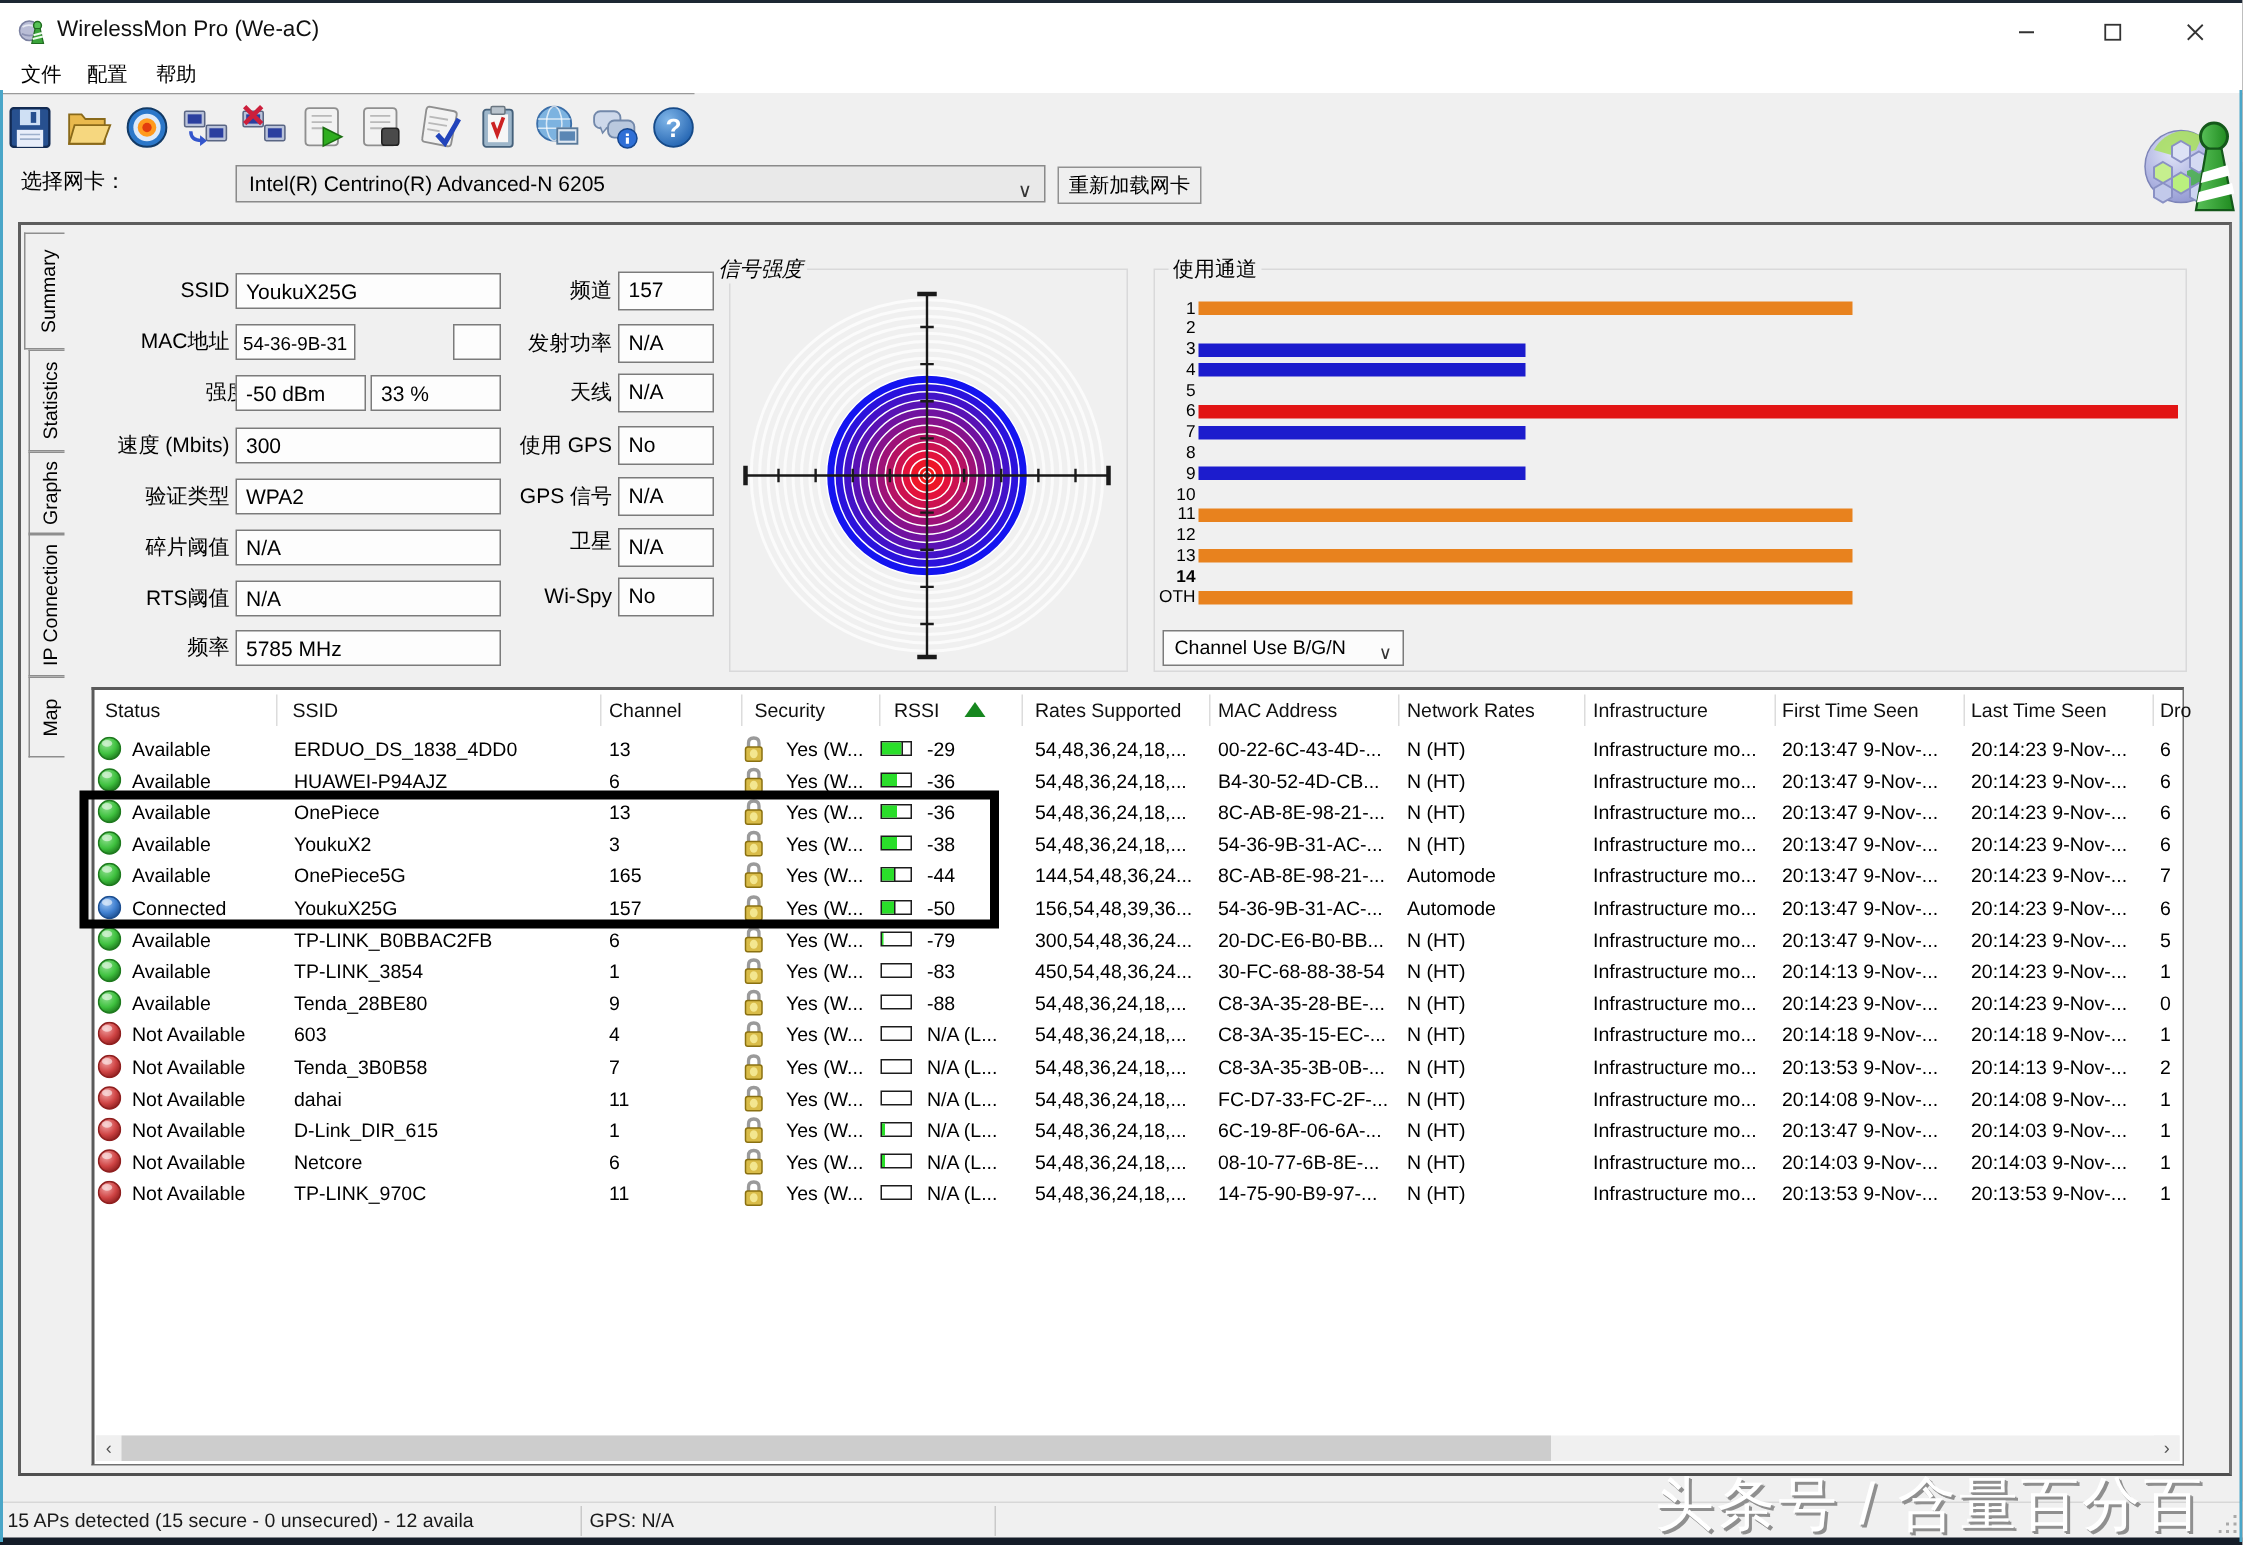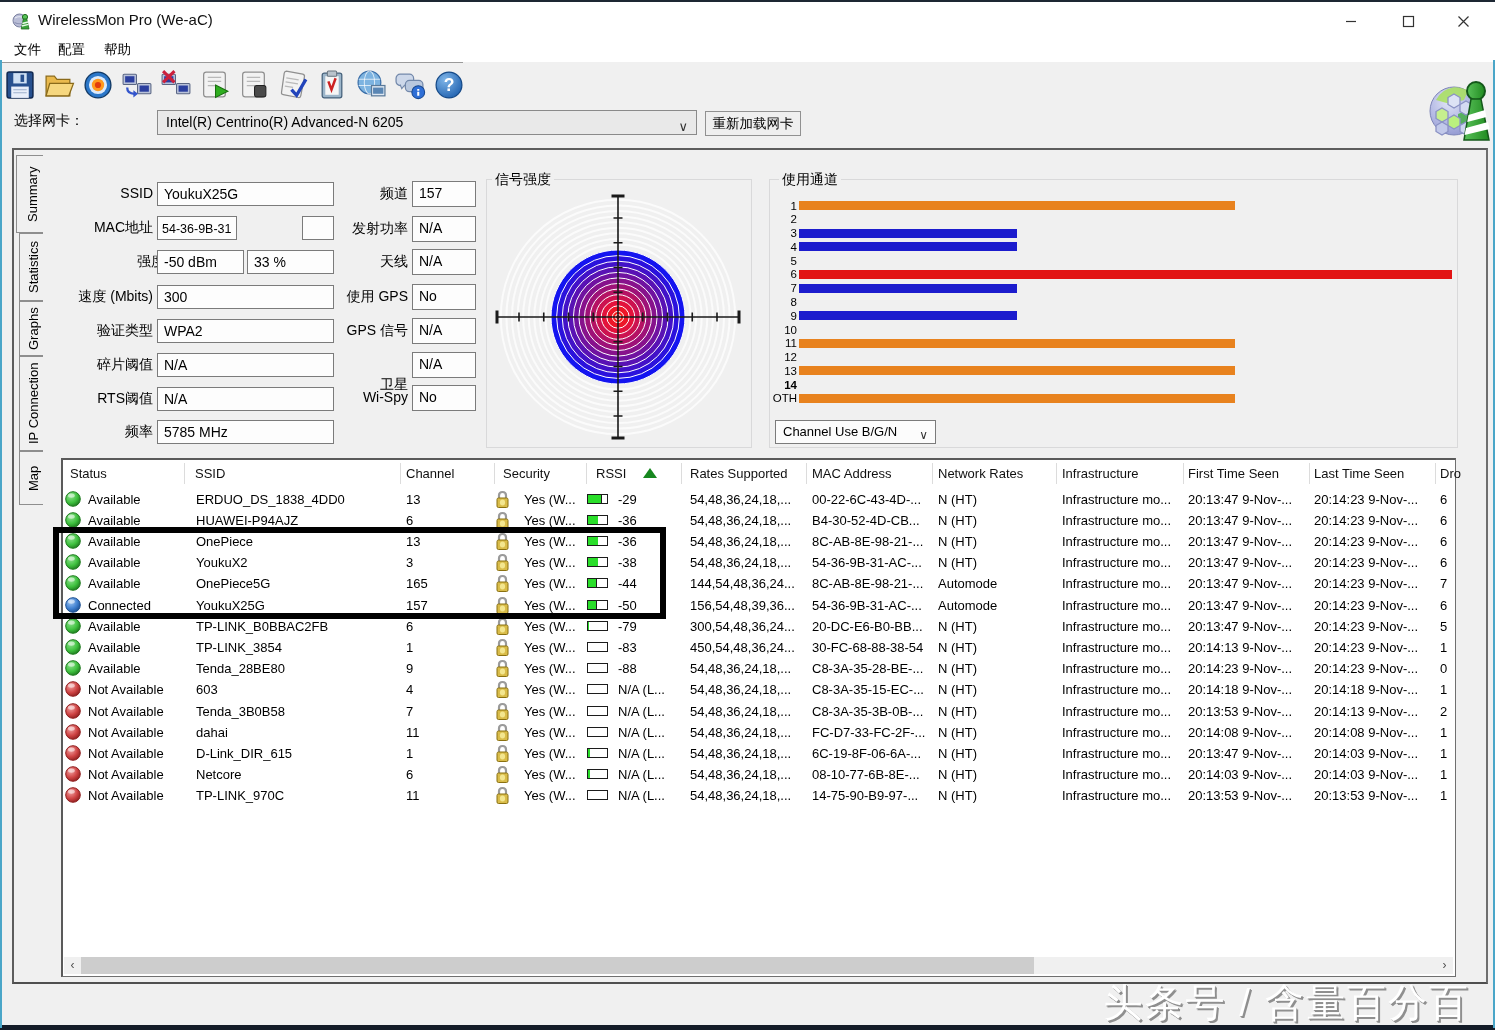--- a/index.html
+++ b/index.html
@@ -277,28 +277,28 @@
       <div class="flabel" style="left: 280px; top: 185px; width: 128px;">频道</div>
       <div class="fbox" style="left: 412px; top: 181px; width: 64px; height: 26px;">157</div>
       <div class="flabel" style="left: 280px; top: 220px; width: 128px;">发射功率</div>
       <div class="fbox" style="left: 412px; top: 216px; width: 64px; height: 26px;">N/A</div>
       <div class="flabel" style="left: 280px; top: 253px; width: 128px;">天线</div>
       <div class="fbox" style="left: 412px; top: 249px; width: 64px; height: 26px;">N/A</div>
       <div class="flabel" style="left: 280px; top: 288px; width: 128px;">使用 GPS</div>
       <div class="fbox" style="left: 412px; top: 284px; width: 64px; height: 26px;">No</div>
       <div class="flabel" style="left: 280px; top: 322px; width: 128px;">GPS 信号</div>
       <div class="fbox" style="left: 412px; top: 318px; width: 64px; height: 26px;">N/A</div>
-      <div class="flabel" style="left: 280px; top: 376px; width: 128px; text-align: right;">卫星</div>
+      <div class="flabel" style="left: 280px; top: 352px; width: 128px; text-align: right;">卫星</div>
       <div class="fbox" style="left: 412px; top: 352px; width: 64px; height: 26px;">N/A</div>
       <div class="flabel" style="left: 280px; top: 389px; width: 128px;">Wi-Spy</div>
       <div class="fbox" style="left: 412px; top: 385px; width: 64px; height: 26px;">No</div>
     </div>
 
   <div class="gbox" style="left:486px;top:179px;width:266px;height:269px;"></div>
-  <div class="gbox-label" style="left:492px;top:171px;">信号强度</div>
+  <div class="gbox-label" style="left:476px;top:171px;font-style:italic;">信号强度</div>
   <svg class="abs" style="left:487px;top:180px;" width="264" height="267" id="radar">
       <circle cx="131" cy="137" r="117.2" fill="none" stroke="#fbfbfb" stroke-width="2"></circle>
       <circle cx="131" cy="137" r="111.6" fill="none" stroke="#fbfbfb" stroke-width="2"></circle>
       <circle cx="131" cy="137" r="106.0" fill="none" stroke="#fbfbfb" stroke-width="2"></circle>
       <circle cx="131" cy="137" r="100.4" fill="none" stroke="#fbfbfb" stroke-width="2"></circle>
       <circle cx="131" cy="137" r="94.9" fill="none" stroke="#fbfbfb" stroke-width="2"></circle>
       <circle cx="131" cy="137" r="89.3" fill="none" stroke="#fbfbfb" stroke-width="2"></circle>
       <circle cx="131" cy="137" r="83.7" fill="none" stroke="#fbfbfb" stroke-width="2"></circle>
       <circle cx="131" cy="137" r="78.1" fill="none" stroke="#fbfbfb" stroke-width="2"></circle>
       <circle cx="131" cy="137" r="72.5" fill="none" stroke="#fbfbfb" stroke-width="2"></circle>
@@ -909,19 +909,35 @@
       </div>
     <div class="abs hscroll" style="left:1px;top:497px;width:1389px;">
       <div class="hs-btn" style="left:0;">‹</div>
       <div class="hs-thumb"></div>
       <div class="hs-btn" style="right:0;">›</div>
     </div>
   </div>
 
   <div class="abs hilite"></div>
 
+  <div class="abs statusbar">
+    <div class="sb-pane" style="left:5px;width:380px;">15 APs detected (15 secure - 0 unsecured) - 12 availa</div>
+    <div class="sb-div" style="left:387px;"></div>
+    <div class="sb-pane" style="left:393px;width:265px;">GPS: N/A</div>
+    <div class="sb-div" style="left:663px;"></div>
+    <svg class="grip" viewBox="0 0 13 13">
+      <g fill="#a9a9a9">
+        <rect x="10" y="10" width="2" height="2"></rect>
+          <rect x="10" y="5" width="2" height="2"></rect>
+          <rect x="5" y="10" width="2" height="2"></rect>
+        <rect x="10" y="0" width="2" height="2"></rect>
+          <rect x="5" y="5" width="2" height="2"></rect>
+          <rect x="0" y="10" width="2" height="2"></rect>
+      </g>
+    </svg>
+  </div>
   <div class="abs navybar"></div>
   <div class="abs edge-left"></div>
   <div class="abs edge-right"></div>
 
   <div class="abs watermark">头条号 / 含量百分百</div>
 
 </div>
 
 </body></html>

